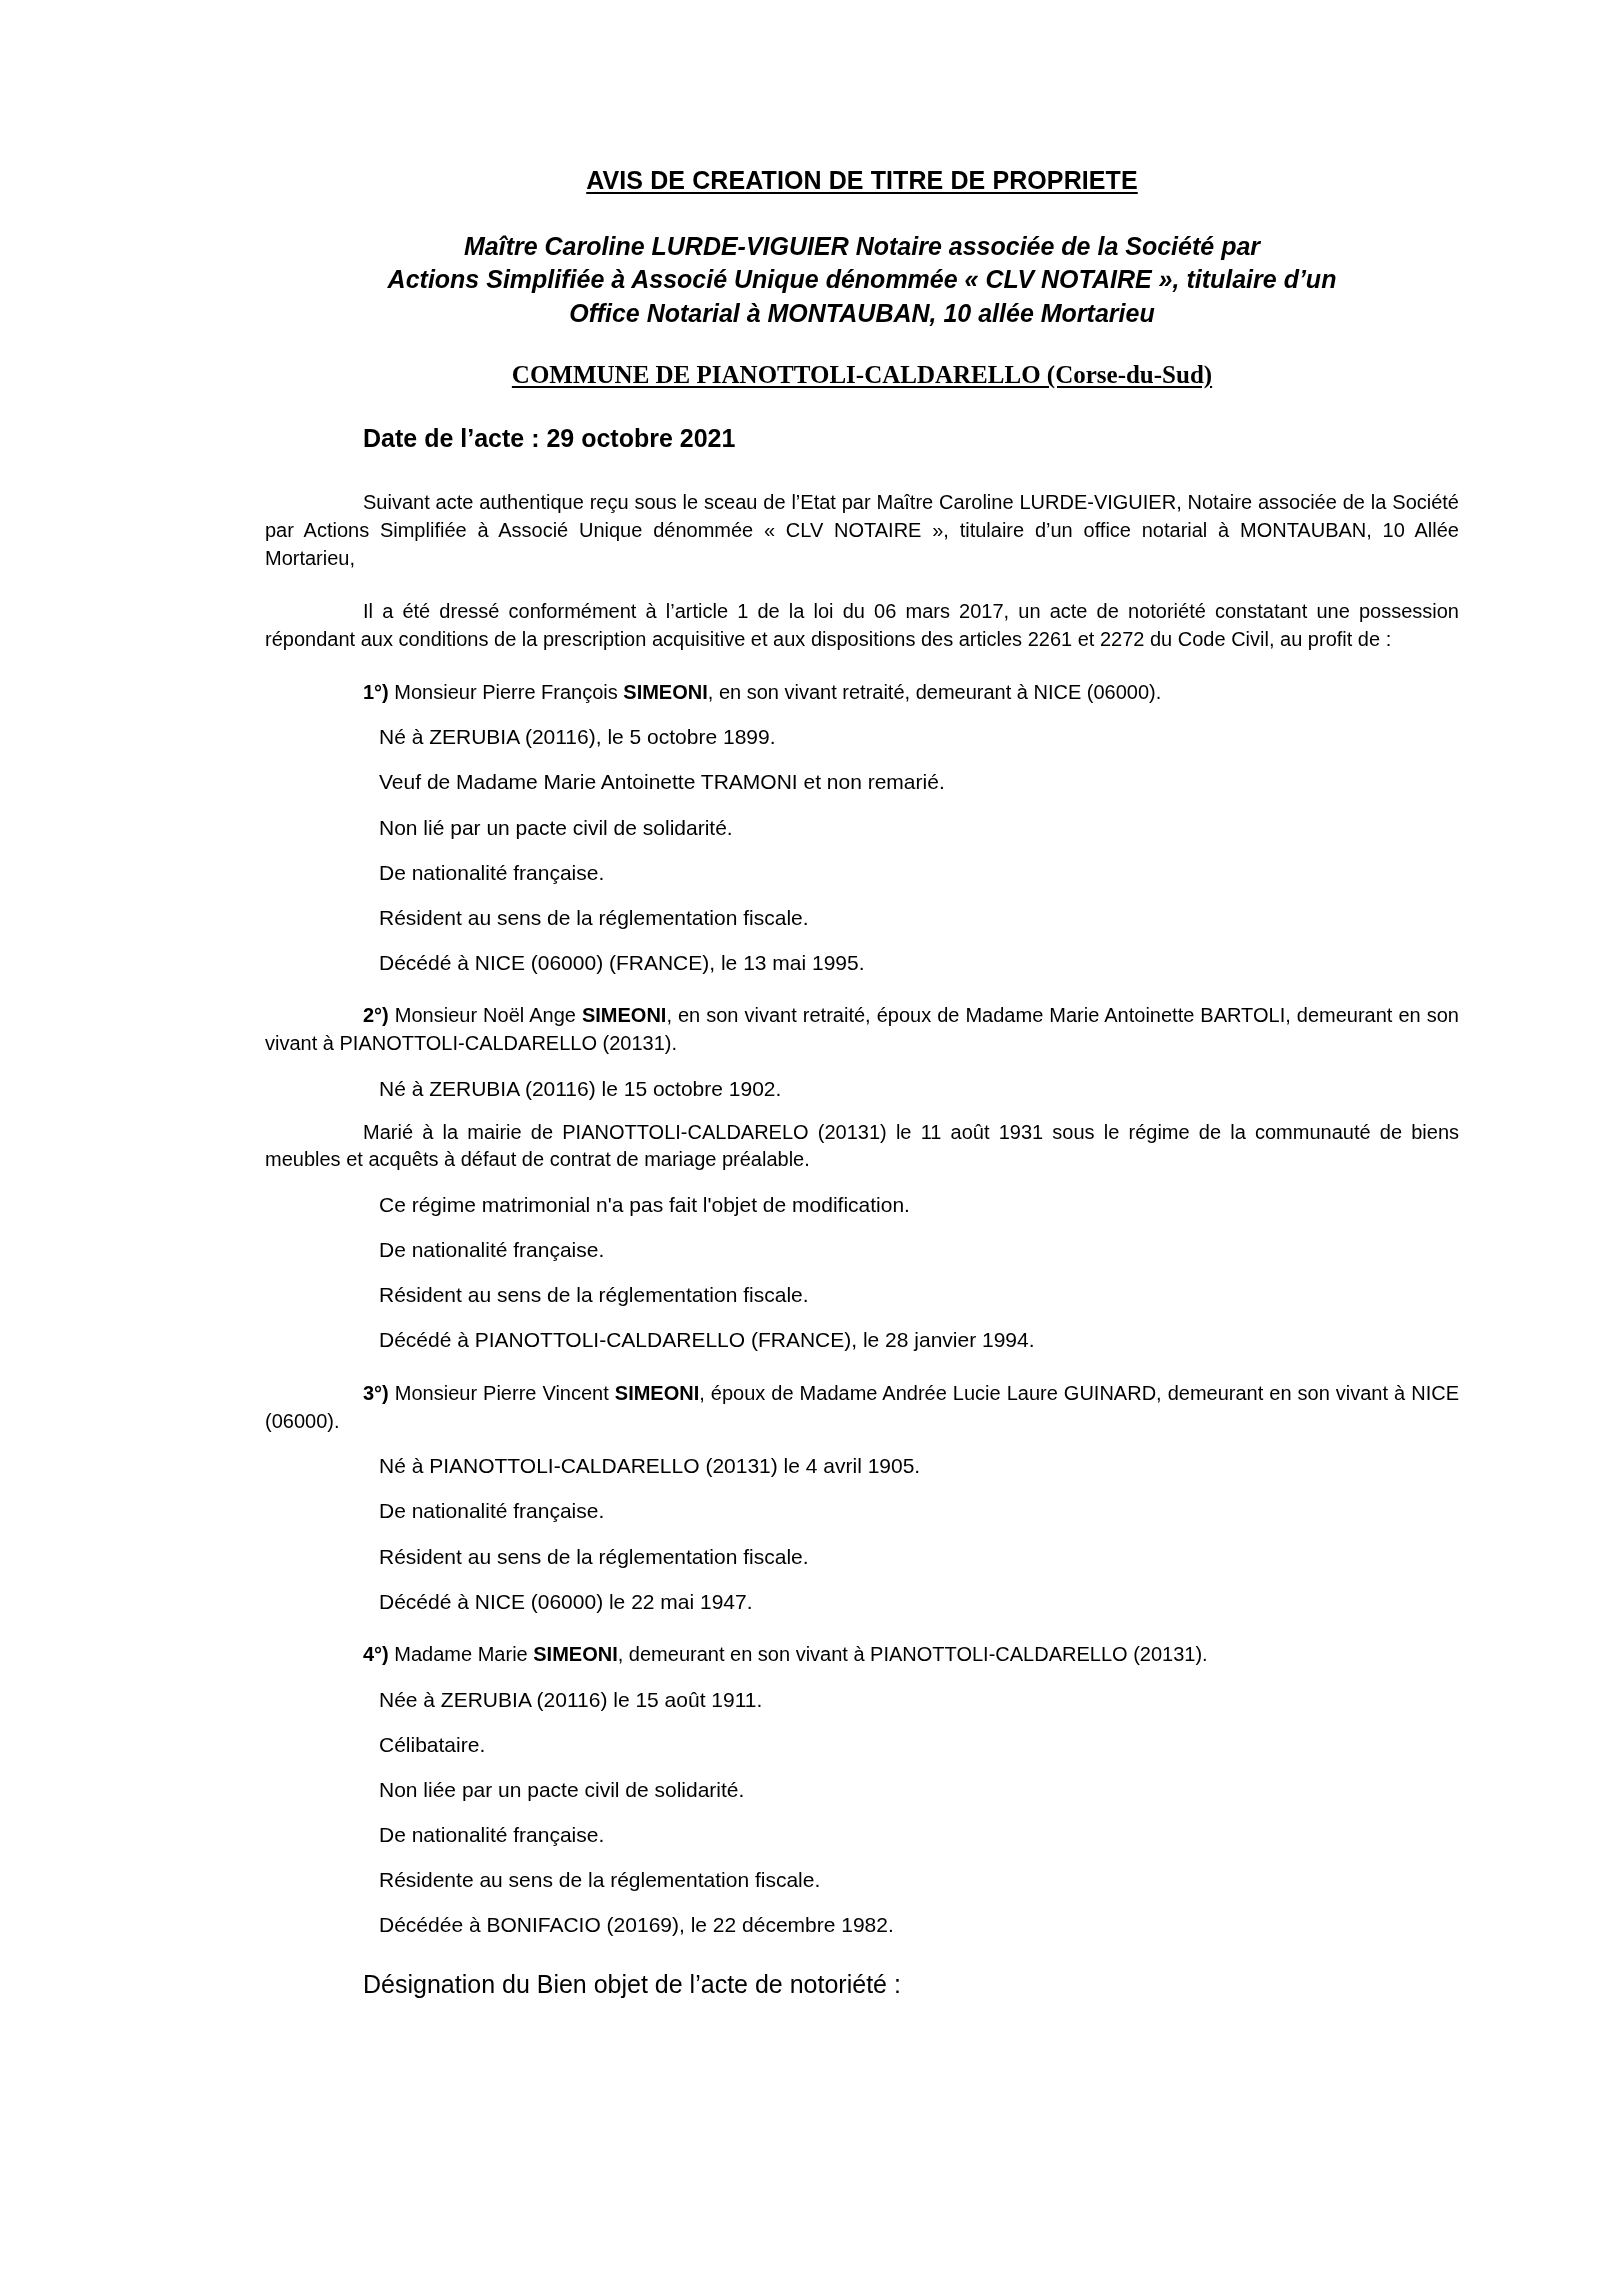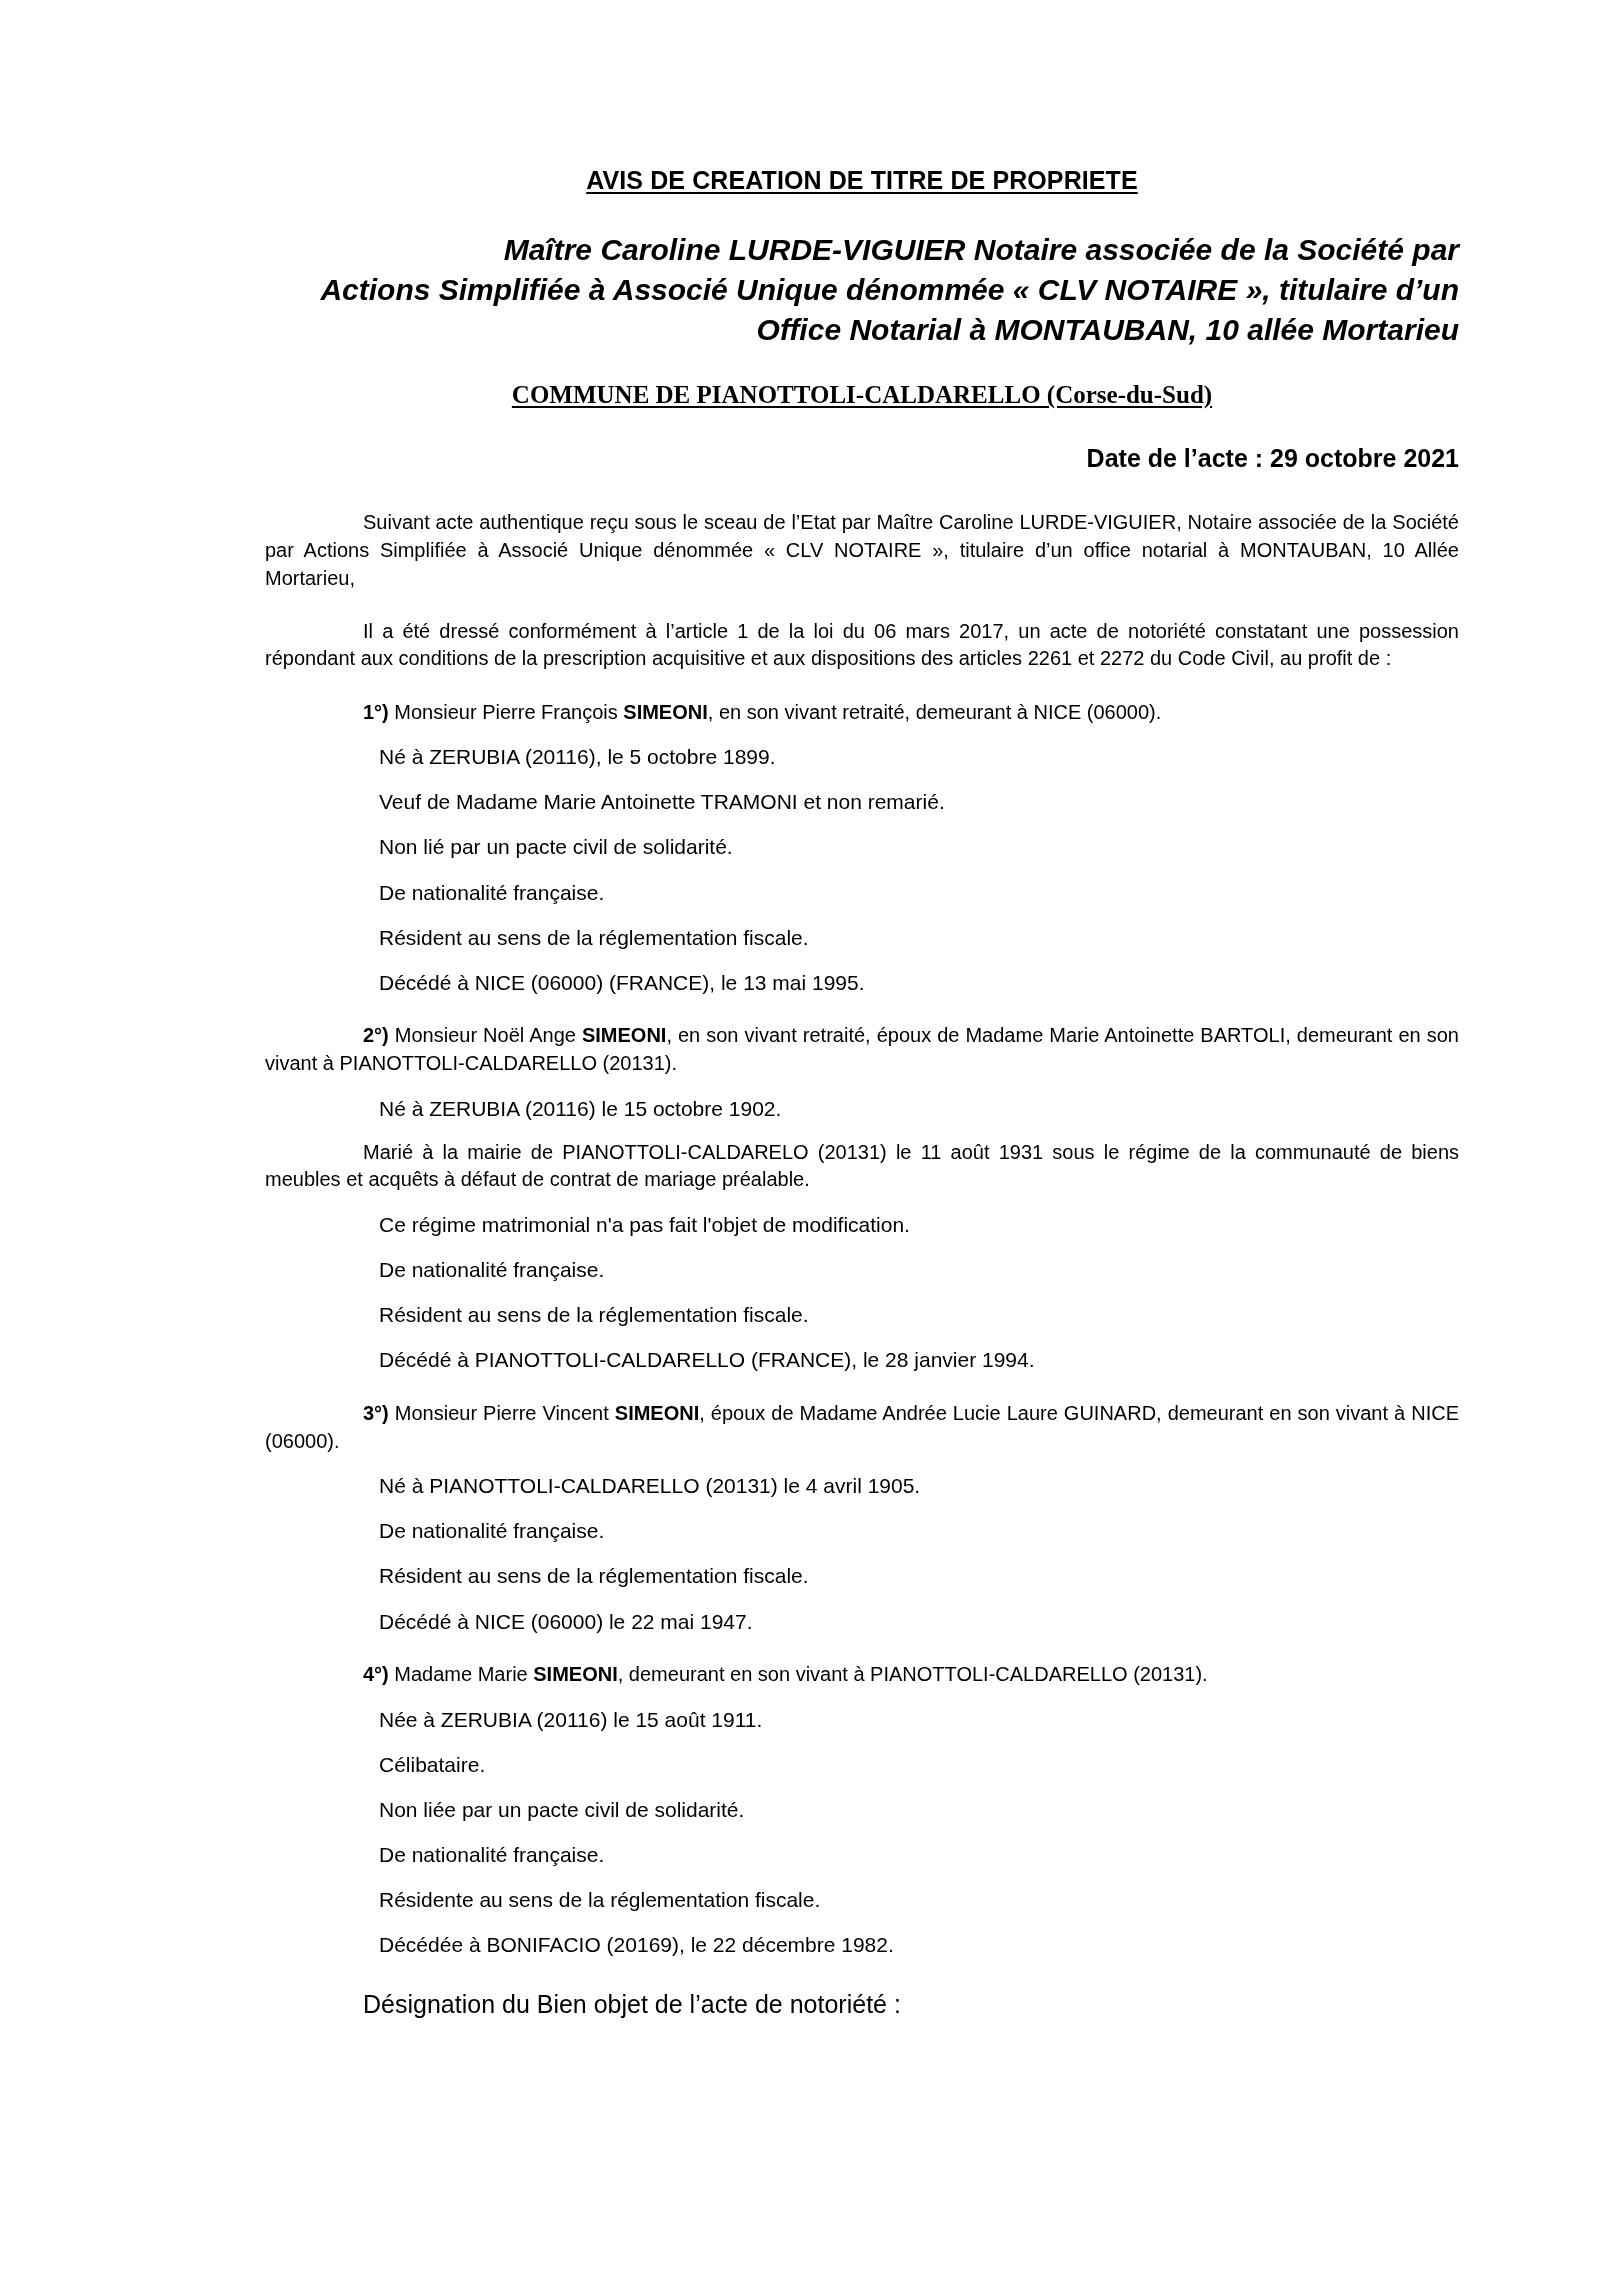--- a/index.html
+++ b/index.html
@@ -34,41 +34,41 @@
     font-size: 25px;
     letter-spacing: 0.1px;
     margin: 0 0 35px 0;
     line-height: 1.2;
   }
   .doc-title span.u {
     text-decoration: underline;
     text-underline-offset: 2.9px;
   }
   .notary-block {
-    text-align: right;
+    text-align: center;
     font-weight: bold;
     font-style: italic;
-    font-size: 30px;
+    font-size: 25px;
     line-height: 1.33;
     margin: 0 0 29px 0;
   }
   .commune-line {
     text-align: center;
     font-weight: bold;
     font-size: 25px;
     margin: 0 0 33px 0;
     line-height: 1.25;
   }
   .commune-line span.u {
     text-decoration: underline;
     text-underline-offset: 2.9px;
     font-family: Liberation Serif, serif;
   }
   .date-line {
-    text-align: right;
+    text-align: left;
     font-weight: bold;
     font-size: 25px;
     margin: 0 0 35px 0;
     padding-left: 98px;
     line-height: 1.25;
   }
   
   p.body {
     font-size: 20px;
     line-height: 1.385;

